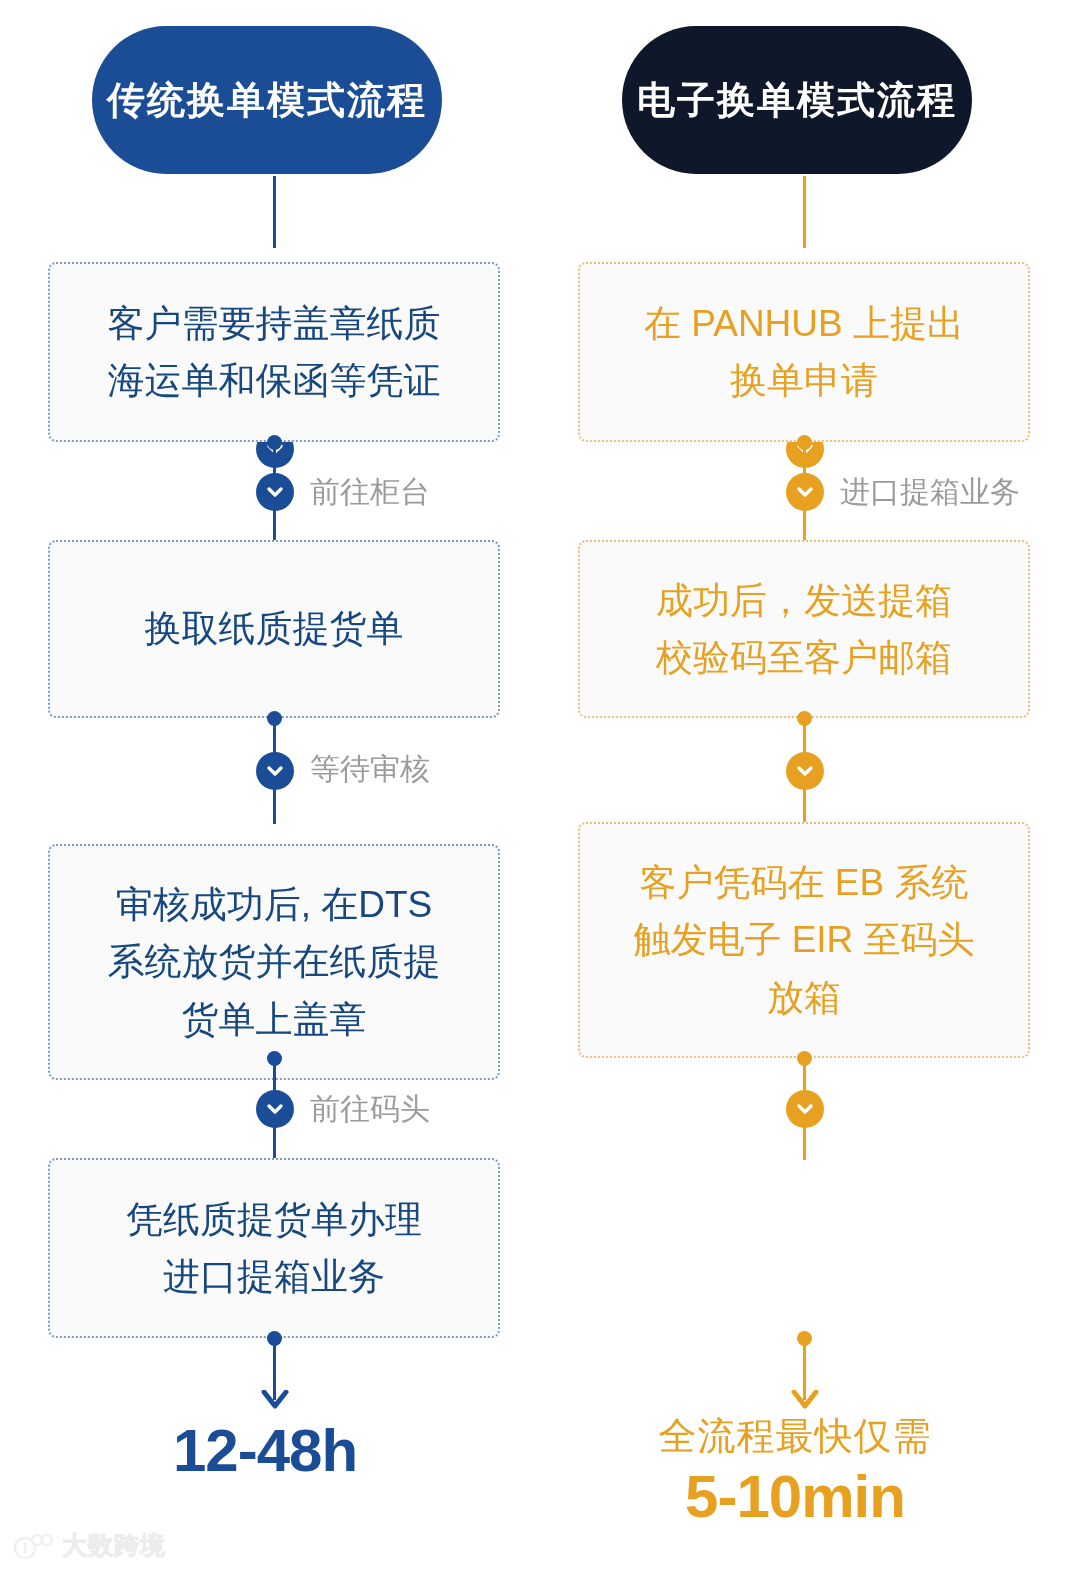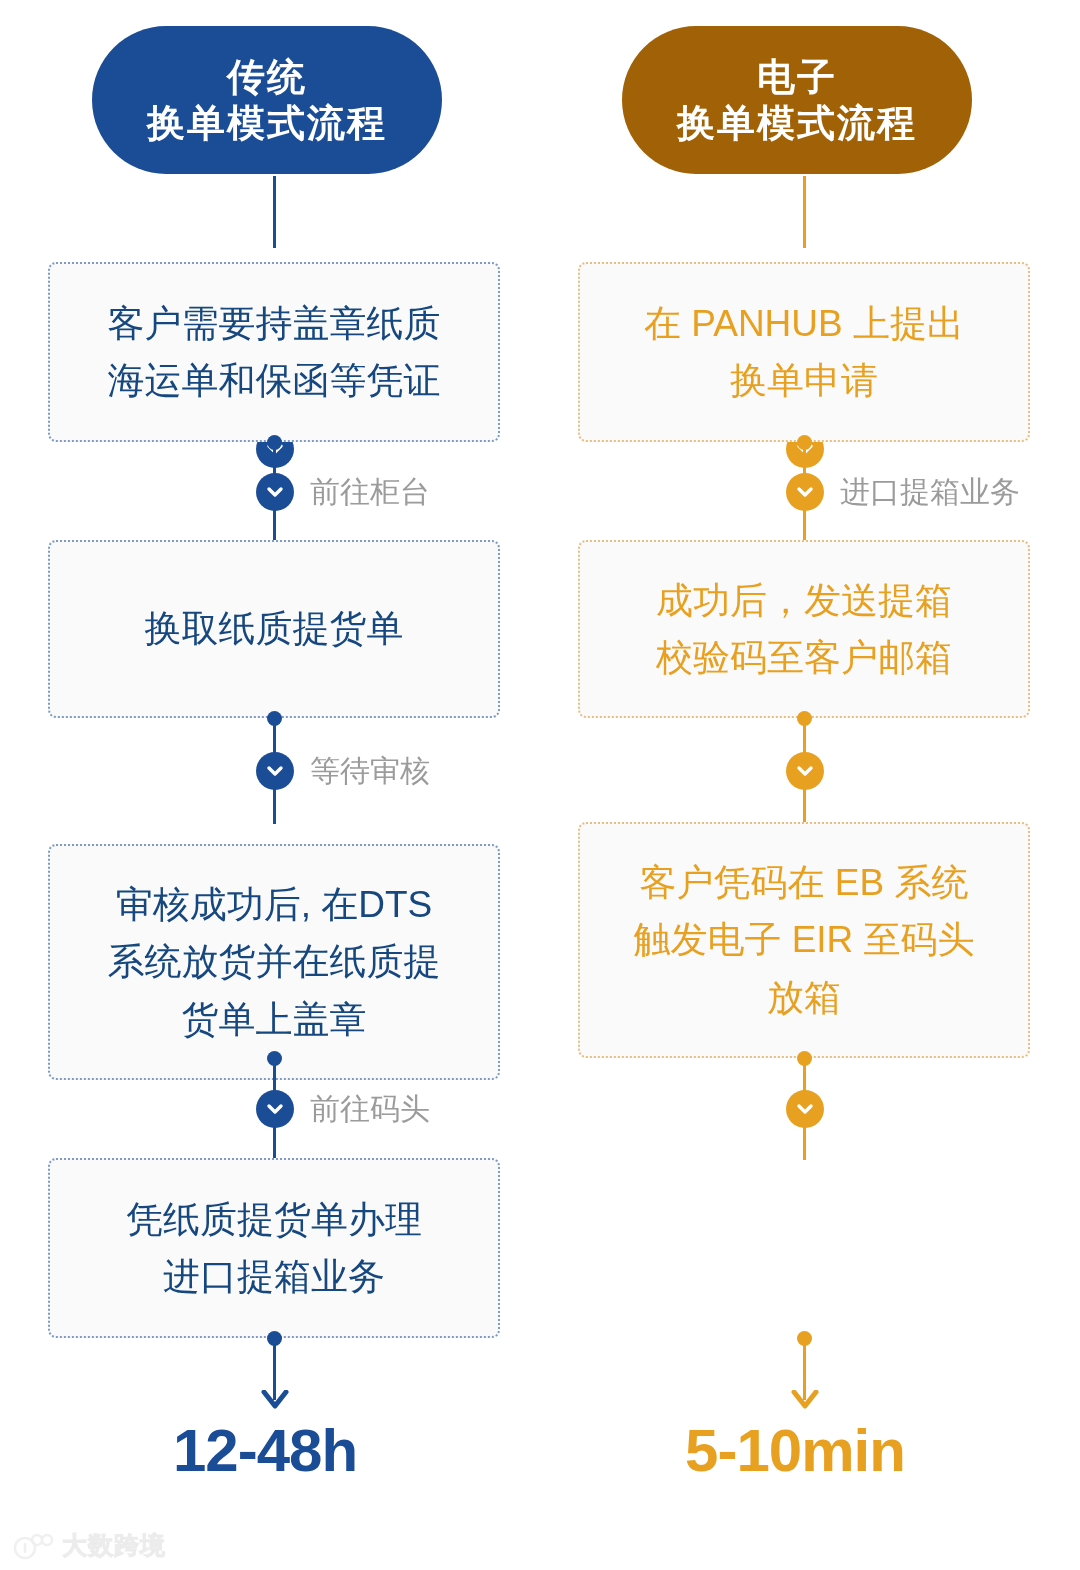--- a/index.html
+++ b/index.html
@@ -13,27 +13,27 @@
 
   .col{position:absolute;top:0;width:490px;height:1570px;}
   .col.left{left:20px;}
   .col.right{left:550px;}
 
   
   .header-pill{
     position:absolute;left:72px;top:26px;
     width:350px;height:148px;
     border-radius:74px;
-    display:flex;flex-direction:column;
+    display:flex;flex-direction:row;
     align-items:center;justify-content:center;
     color:#ffffff;font-weight:bold;
     font-size:38px;line-height:1.22;letter-spacing:2px;
   }
   .col.left  .header-pill{background:#1B4C96;}
-  .col.right .header-pill{background:#a16207;}
+  .col.right .header-pill{background:#0f172a;}
   .header-pill .l1{display:block;}
   .header-pill .l2{display:block;}
 
   
   .step-box{
     position:absolute;left:28px;width:452px;
     box-sizing:border-box;
     background:#fafafa;
     border-radius:8px;
     display:flex;align-items:center;justify-content:center;
@@ -82,21 +82,21 @@
 
   
   .conn.c0{top:176px;height:92px;}     
   .conn.c0 .line{height:72px;}
   .conn.c0 .chev{top:254px;}
   .conn.c1{top:442px;height:100px;}    
   .conn.c1 .line{height:100px;}
   .conn.c1 .dot{top:-7px;}
   .conn.c1 .chev{top:31px;}
   .conn.c1 .conn-label{top:31px;}
-  .conn.c2{top:718px;height:106px;}    
+  .conn.c2{top:718px;height:106px;font-family:Liberation Mono, monospace;}    
   .conn.c2 .line{height:106px;}
   .conn.c2 .dot{top:-7px;}
   .conn.c2 .chev{top:34px;}
   .conn.c2 .conn-label{top:34px;}
   .conn.c3{top:1058px;height:102px;}   
   .conn.c3 .line{height:102px;}
   .conn.c3 .dot{top:-7px;}
   .conn.c3 .chev{top:32px;}
   .conn.c3 .conn-label{top:32px;text-align:center;}
 
@@ -294,20 +294,21 @@
       <div class="line"></div>
       <div class="dot"></div>
       <div class="head">
         <svg width="30" height="26" viewBox="0 0 30 26">
             <path d="M4 2 L15 16 L26 2" fill="none" stroke="#E8A020" stroke-width="5" stroke-linecap="round" stroke-linejoin="round"></path>
           </svg>
       </div>
     </div>
 
     <div class="summary">
+      <span class="cap">全流程最快仅需</span>
       <span class="big">5-10min</span>
     </div>
   </div>
 
   <div class="watermark">
     <svg class="wm-logo" viewBox="0 0 42 30">
       <circle cx="13" cy="17" r="10" fill="none" stroke="#e4e4e4" stroke-width="2.5"></circle>
       <circle cx="25" cy="9" r="5" fill="none" stroke="#e4e4e4" stroke-width="2.5"></circle>
       <circle cx="35" cy="9" r="5" fill="none" stroke="#e4e4e4" stroke-width="2.5"></circle>
       <path d="M13 13 L13 21" stroke="#e4e4e4" stroke-width="2.5" stroke-linecap="round"></path>

